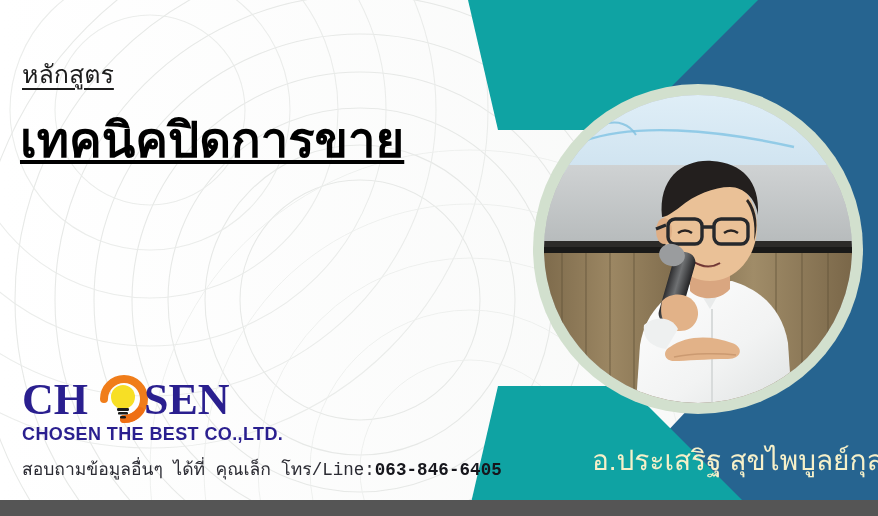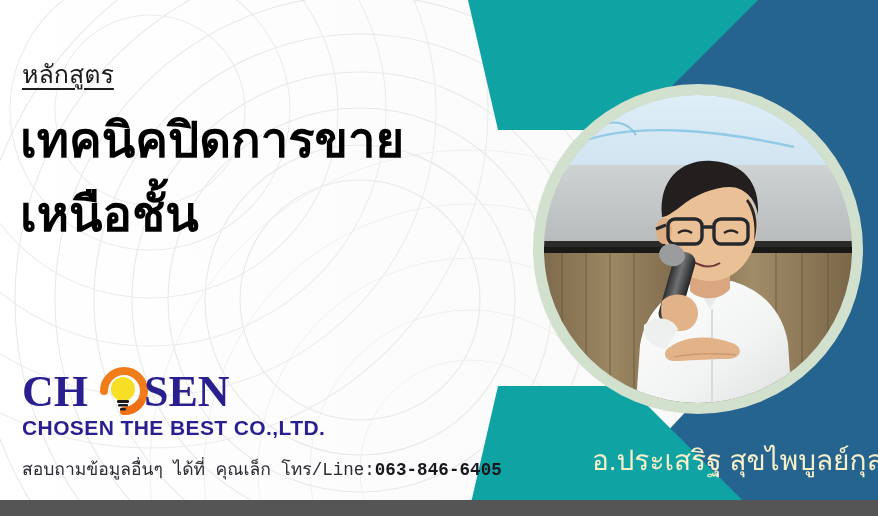--- a/index.html
+++ b/index.html
@@ -85,39 +85,40 @@
     width:520px;
   }
   .headline .hl-line{
     font-family:"DejaVu Sans","Liberation Sans",sans-serif;
     font-weight:700;
     font-size:49px;
     line-height:74px;
     letter-spacing:0px;
     color:#000000;
     white-space:nowrap;
+    text-decoration:underline;
   }
 
   
   .logo-block{
     position:absolute;
     left:22px;
-    top:367px;
+    top:375px;
     width:250px;
   }
   .logo-row{
     position:relative;
     height:48px;
   }
   .logo-svg{display:block;width:224px;height:48px;}
   .logo-tagline{
     margin-top:1px;
     font-family:"Liberation Sans","DejaVu Sans",sans-serif;
     font-weight:700;
-    font-size:21px;
+    font-size:18px;
     letter-spacing:0.4px;
     color:#2a1f8f;
     white-space:nowrap;
   }
 
   
   .contact{
     position:absolute;
     left:22px;
     top:458px;
@@ -290,21 +291,20 @@
       </svg>
     </div>
   </div>
 
   <div class="left-col">
 
     <div class="kicker">หลักสูตร</div>
 
     <div class="headline">
       <div class="hl-line">เทคนิคปิดการขาย</div>
-      <div class="hl-line">เหนือชั้น</div>
     </div>
 
     <div class="logo-block">
       <div class="logo-row">
         <svg class="logo-svg" viewBox="0 0 224 48" aria-hidden="true">
           <text x="0" y="39" font-family="'Liberation Serif','DejaVu Serif',serif" font-weight="700" font-size="44" fill="#2a1f8f">CH</text>
           <g>
             <path d="M82 24 a20 20 0 1 1 20 20" stroke="#f07d1a" stroke-width="8" fill="none" stroke-linecap="round"></path>
             <path d="M102 44 a20 20 0 0 0 16 -8" stroke="#ef6f14" stroke-width="8" fill="none" stroke-linecap="round"></path>
           </g>

